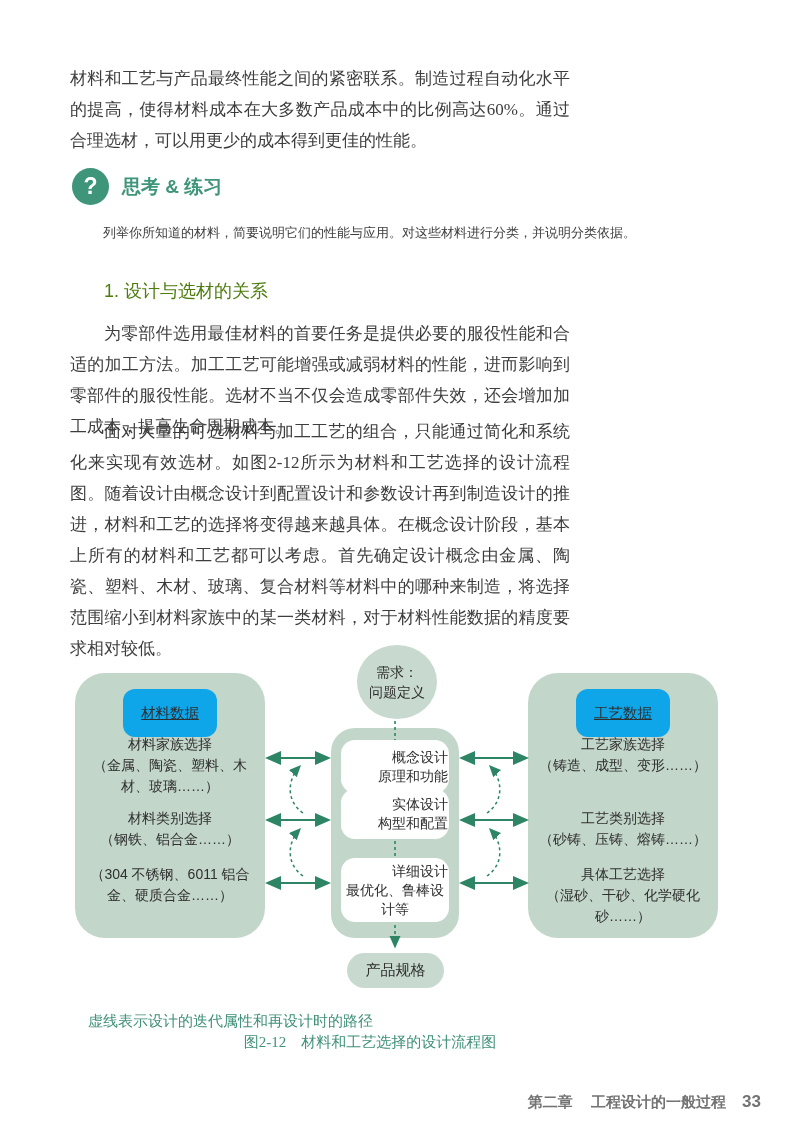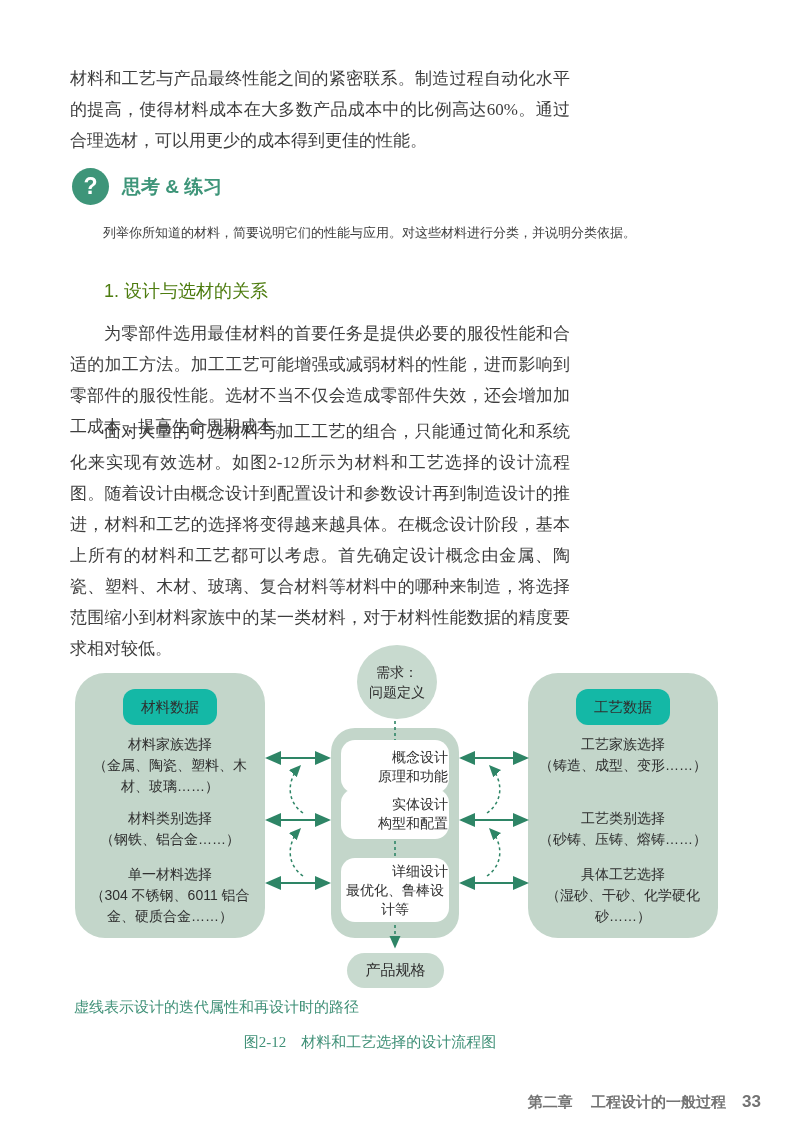--- a/index.html
+++ b/index.html
@@ -60,23 +60,24 @@
     font-size:14px;line-height:20px;z-index:3;
   }
   .panel{
     position:absolute;top:28px;width:190px;height:265px;border-radius:30px;
     background:var(--panel-fill,#c3d6ca);z-index:1;
   }
   .panel.left{left:75px;}
   .panel.right{left:528px;}
   .panel-label{
     position:absolute;top:16px;left:50%;transform:translateX(-50%);
-    width:94px;height:36px;border-radius:12px;background:#14b8a6;
+    width:94px;height:48px;border-radius:12px;background:#0ea5e9;
     display:flex;align-items:center;justify-content:center;
     font-size:14.5px;
+    text-decoration:underline;
   }
   .step{position:absolute;left:8px;right:8px;text-align:center;
     font-size:14px;line-height:21px;}
   .step.s1{top:61px;}
   .step.s2{top:135px;}
   .step.s3{top:191px;}
   .center-wrap{
     position:absolute;left:331px;top:83px;width:128px;height:210px;
     border-radius:24px;background:var(--panel-fill,#c3d6ca);z-index:1;
   }
@@ -89,21 +90,21 @@
   .cbox.c1{top:95px;height:53px;}
   .cbox.c2{top:144px;height:50px;}
   .cbox.c3{top:213px;height:64px;}
   .pill{
     position:absolute;left:347px;top:308px;width:97px;height:35px;border-radius:18px;
     background:var(--node-fill,#c8dacf);
     display:flex;align-items:center;justify-content:center;
     font-size:15px;z-index:3;
   }
   .note{
-    position:absolute;top:998px;left:74px;margin:0;
+    position:absolute;top:998px;left:74px;margin:14px;
     font-size:15px;color:var(--caption-green,#3f9077);
   }
   .caption{
     position:absolute;top:1033px;left:0;width:740px;margin:0;text-align:center;
     font-size:15px;color:var(--caption-green,#3f9077);
   }
   .footer{
     position:absolute;top:1092px;right:32px;
     font-family:"Liberation Sans","DejaVu Sans",sans-serif;
     font-weight:bold;font-size:15px;color:#737373;
@@ -138,21 +139,20 @@
       <div class="panel-label">材料数据</div>
       <div class="step s1">
         <div>材料家族选择</div>
         <div>（金属、陶瓷、塑料、木材、玻璃……）</div>
       </div>
       <div class="step s2">
         <div>材料类别选择</div>
         <div>（钢铁、铝合金……）</div>
       </div>
       <div class="step s3">
-        <div>单一材料选择</div>
         <div>（304 不锈钢、6011 铝合金、硬质合金……）</div>
       </div>
     </div>
 
     <div class="center-wrap"></div>
 
     <div class="panel right">
       <div class="panel-label">工艺数据</div>
       <div class="step s1">
         <div>工艺家族选择</div>

